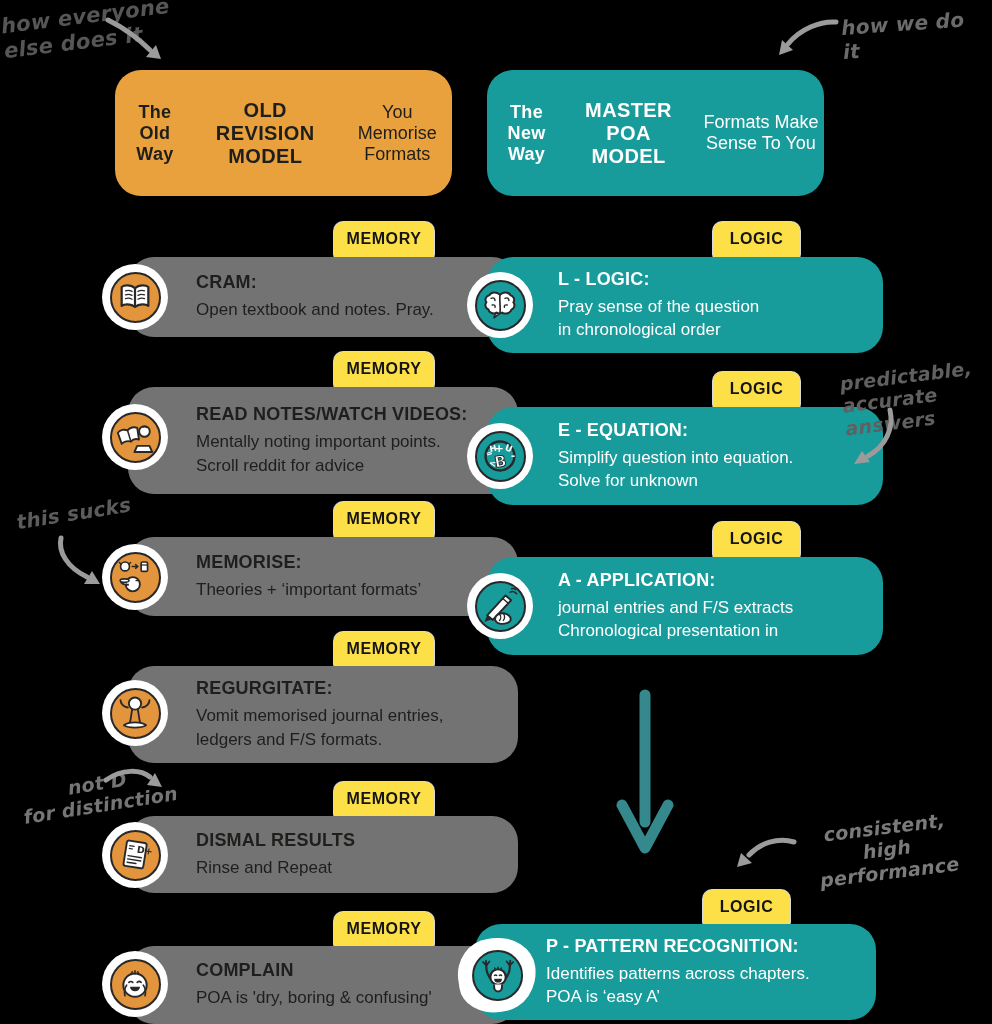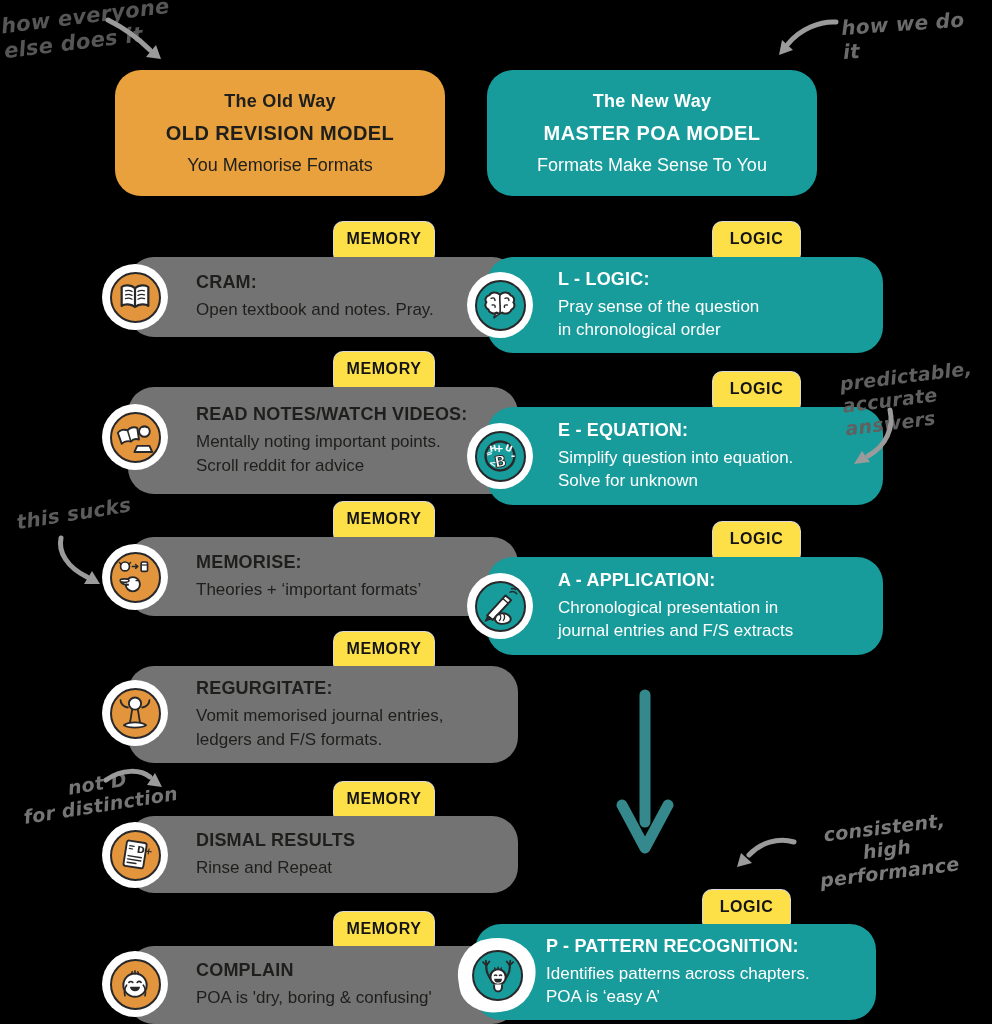--- a/index.html
+++ b/index.html
@@ -4,22 +4,22 @@
 <style>
   html,body{margin:0;padding:0;}
   body{
     width:992px;height:1024px;position:relative;overflow:hidden;
     background:#000000;
     font-family:"Liberation Sans", sans-serif;
   }
   
   .header-card{
     position:absolute;border-radius:26px;
-    display:flex;flex-direction:column;align-items:center;justify-content:center;
-    gap:10px;text-align:center;z-index:2;
+    display:flex;flex-direction:row;align-items:center;justify-content:center;
+    gap:10px;text-align:center;z-index:2;padding-left:7px;
   }
   .header-card.orange{background:#E8A13C;color:#1E1E1C;}
   .header-card.teal{background:#189B9B;color:#FFFFFF;}
   .h-eyebrow{font-size:18px;font-weight:bold;letter-spacing:.3px;}
   .h-title{font-size:20px;font-weight:800;letter-spacing:.4px;}
   .h-sub{font-size:18px;}
   
   .card{
     position:absolute;border-radius:26px;z-index:2;
     display:flex;flex-direction:column;justify-content:center;
@@ -294,22 +294,22 @@
       <text x="13" y="28" font-size="14" font-weight="bold" fill="#fff" stroke="#28282a" stroke-width="0.9" transform="rotate(-10 17 23)">B</text>
     </svg>
   </div>
 </div>
 
 <div class="tag w87" style="left:713px;top:522px;">
   <span>LOGIC</span>
   </div>
 <div class="card teal" style="left:487px;top:557px;width:325px;height:98px;">
   <div class="card-title">A - APPLICATION:</div>
+  <div class="card-line">journal entries and F/S extracts</div>
   <div class="card-line">Chronological presentation in</div>
-  <div class="card-line">journal entries and F/S extracts</div>
 </div>
 <div class="icon-wrap" style="left:467px;top:573px;">
   <div class="icon-inner teal">
     <svg class="doodle" viewBox="0 0 36 36">
       <path d="M27 5.5 C29.5 4.5 31.5 5 33 7 M28.5 2.5 C30 2 31.2 2.2 32.2 3.2" stroke="#28282a" stroke-width="1.4" fill="none" stroke-linecap="round"></path>
       <path d="M6.5 26.5 L23 8.5 L28 12.8 L11.5 30.5 Z" fill="#fff" stroke="#28282a" stroke-width="1.8" stroke-linejoin="round"></path>
       <path d="M6.5 26.5 L3.8 32.5 L10.2 30.2 Z" fill="#28282a"></path>
       <path d="M20.5 11.2 L25.2 15.3" stroke="#28282a" stroke-width="1.3"></path>
       <path d="M13.5 30.5 C13.5 25.5 19.5 23 24.5 25.5 C28.5 27.5 28.8 31.8 24.8 33.2 C19.8 35 15 34.2 13.5 30.5 Z" fill="#fff" stroke="#28282a" stroke-width="1.7"></path>
       <path d="M17.5 25.5 C19 27 19 29.5 17.5 31 M21 24.8 C22.5 26.3 22.5 29.2 21 31" stroke="#28282a" stroke-width="1.2" fill="none" stroke-linecap="round"></path>

